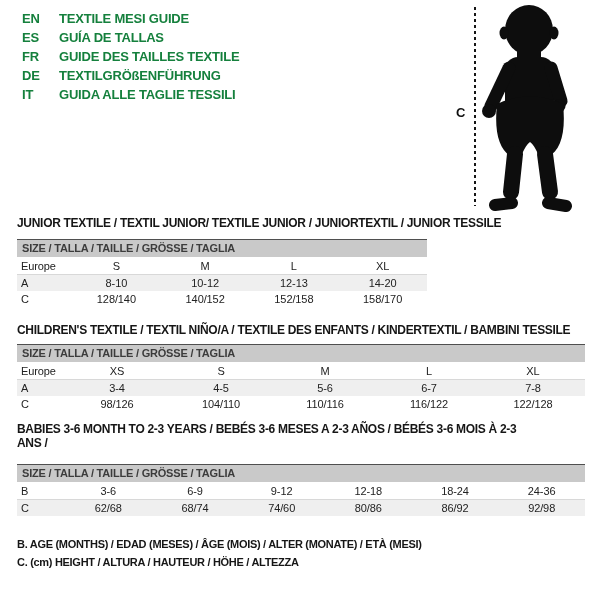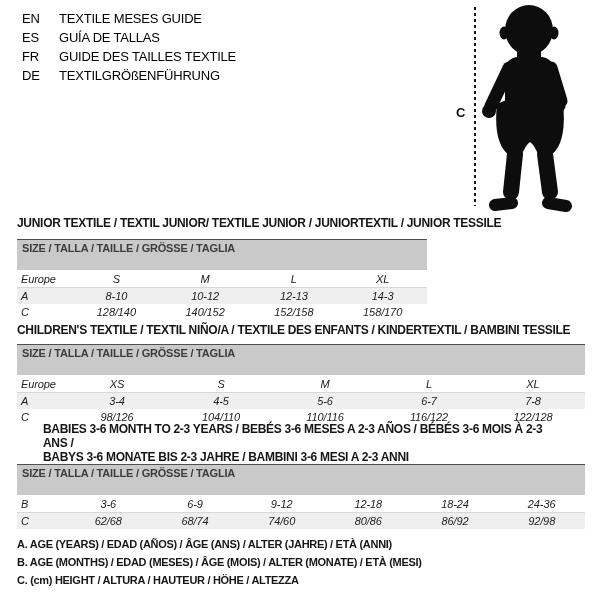--- a/index.html
+++ b/index.html
@@ -2,65 +2,69 @@
 <html><head>
 <meta charset="utf-8">
 <style>
   html,body{margin:0;padding:0;background:#ffffff;}
   #canvas{
     position:relative;width:600px;height:600px;background:#ffffff;overflow:hidden;
     font-family:"Liberation Sans","DejaVu Sans",sans-serif;color:#1f1f1f;
   }
   
   .lang-block{position:absolute;left:22px;top:9px;}
-  .lang-row{display:flex;line-height:19px;font-size:13px;font-weight:normal;letter-spacing:-0.2px;color:#000000;}
+  .lang-row{display:flex;line-height:19px;font-size:13px;font-weight:bold;letter-spacing:-0.2px;color:#15803d;}
   .lang-code{width:37px;}
   
   .dash-line{position:absolute;left:474px;top:7px;width:2px;height:199px;
     background:repeating-linear-gradient(180deg,#151515 0px,#151515 3px,transparent 3px,transparent 6px);}
   .fig-label{position:absolute;left:456px;top:105px;font-size:13px;font-weight:bold;color:#111;}
   .baby-svg{position:absolute;left:479px;top:4px;}
   
   .sec-title{position:absolute;font-size:12px;font-weight:bold;letter-spacing:-0.3px;color:#161616;line-height:14px;white-space:nowrap;}
-  .sec-title.wrap{white-space:normal;margin-left:26px;}
+  .sec-title.wrap{white-space:normal;}
   
   .tbl-wrap{position:absolute;}
-  .size-bar{background:#c9c9c9;border-top:1px solid #4f4f4f;height:31px;line-height:16px;
+  .size-bar{background:#c9c9c9;border-top:1px solid #4f4f4f;height:18px;line-height:16px;
     padding-left:5px;font-size:11px;font-weight:600;color:#3c3c3c;letter-spacing:-0.2px;
     box-sizing:border-box;margin-bottom:1px;}
   table.szt{border-collapse:collapse;table-layout:fixed;}
-  table.szt td{height:16px;line-height:16px;font-size:11px;padding:0;text-align:center;color:#222;letter-spacing:-0.1px;font-style:italic;}
+  table.szt td{height:16px;line-height:16px;font-size:11px;padding:0;text-align:center;color:#222;letter-spacing:-0.1px;}
   table.szt td.lbl{text-align:left;padding-left:4px;}
   table.szt tr:nth-child(1) td{border-bottom:1px solid #d8d8d8;}
   table.szt tr:nth-child(2) td{background:#efefef;}
   
   .footnotes{position:absolute;left:17px;top:535px;}
   .footnote{font-size:11px;font-weight:bold;letter-spacing:-0.3px;line-height:18px;color:#161616;white-space:nowrap;}
 </style>
 </head>
 <body>
 
 <div id="canvas">
 
   <div class="lang-block">
     <div class="lang-row">
       <span class="lang-code">EN</span>
-      <span>TEXTILE MESES GUIDE</span>
+      <span>TEXTILE MESI GUIDE</span>
     </div>
     <div class="lang-row">
       <span class="lang-code">ES</span>
       <span>GUÍA DE TALLAS</span>
     </div>
     <div class="lang-row">
       <span class="lang-code">FR</span>
       <span>GUIDE DES TAILLES TEXTILE</span>
     </div>
     <div class="lang-row">
       <span class="lang-code">DE</span>
       <span>TEXTILGRÖßENFÜHRUNG</span>
+    </div>
+    <div class="lang-row">
+      <span class="lang-code">IT</span>
+      <span>GUIDA ALLE TAGLIE TESSILI</span>
     </div>
   </div>
 
   <div class="dash-line"></div>
   <div class="fig-label">C</div>
 
   <svg class="baby-svg" width="100" height="208" viewBox="0 0 100 208">
     <g fill="#0d0d0d" stroke="#0d0d0d">
       <ellipse cx="50" cy="26" rx="24" ry="25" stroke="none"></ellipse>
       <ellipse cx="25" cy="29" rx="4.5" ry="6.5" stroke="none"></ellipse>
@@ -99,21 +103,21 @@
         <td>S</td>
         <td>M</td>
         <td>L</td>
         <td>XL</td>
       </tr>
       <tr>
         <td class="lbl">A</td>
         <td>8-10</td>
         <td>10-12</td>
         <td>12-13</td>
-        <td>14-3</td>
+        <td>14-20</td>
       </tr>
       <tr>
         <td class="lbl">C</td>
         <td>128/140</td>
         <td>140/152</td>
         <td>152/158</td>
         <td>158/170</td>
       </tr>
     </tbody>
       </table>
@@ -156,21 +160,20 @@
         <td>110/116</td>
         <td>116/122</td>
         <td>122/128</td>
       </tr>
     </tbody>
       </table>
   </div>
 
   <div class="sec-title wrap" style="left:17px;top:422px;width:500px;">
     <div>BABIES 3-6 MONTH TO 2-3 YEARS / BEBÉS 3-6 MESES A 2-3 AÑOS / BÉBÉS 3-6 MOIS À 2-3 ANS /</div>
-    <div>BABYS 3-6 MONATE BIS 2-3 JAHRE / BAMBINI 3-6 MESI A 2-3 ANNI</div>
   </div>
 
   <div class="tbl-wrap" style="left:17px;top:464px;width:568px;">
     <div class="size-bar">SIZE / TALLA / TAILLE / GRÖSSE / TAGLIA</div>
     <table class="szt" style="width:568px;">
       <colgroup>
           <col style="width:48px;">
           <col>
           <col>
           <col>
@@ -195,18 +198,17 @@
         <td>74/60</td>
         <td>80/86</td>
         <td>86/92</td>
         <td>92/98</td>
       </tr>
     </tbody>
       </table>
   </div>
 
   <div class="footnotes">
-    <div class="footnote">A. AGE (YEARS) / EDAD (AÑOS) / ÂGE (ANS) / ALTER (JAHRE) / ETÀ (ANNI)</div>
     <div class="footnote">B. AGE (MONTHS) / EDAD (MESES) / ÂGE (MOIS) / ALTER (MONATE) / ETÀ (MESI)</div>
     <div class="footnote">C. (cm) HEIGHT / ALTURA / HAUTEUR / HÖHE / ALTEZZA</div>
   </div>
 
 </div>
 
 </body></html>

